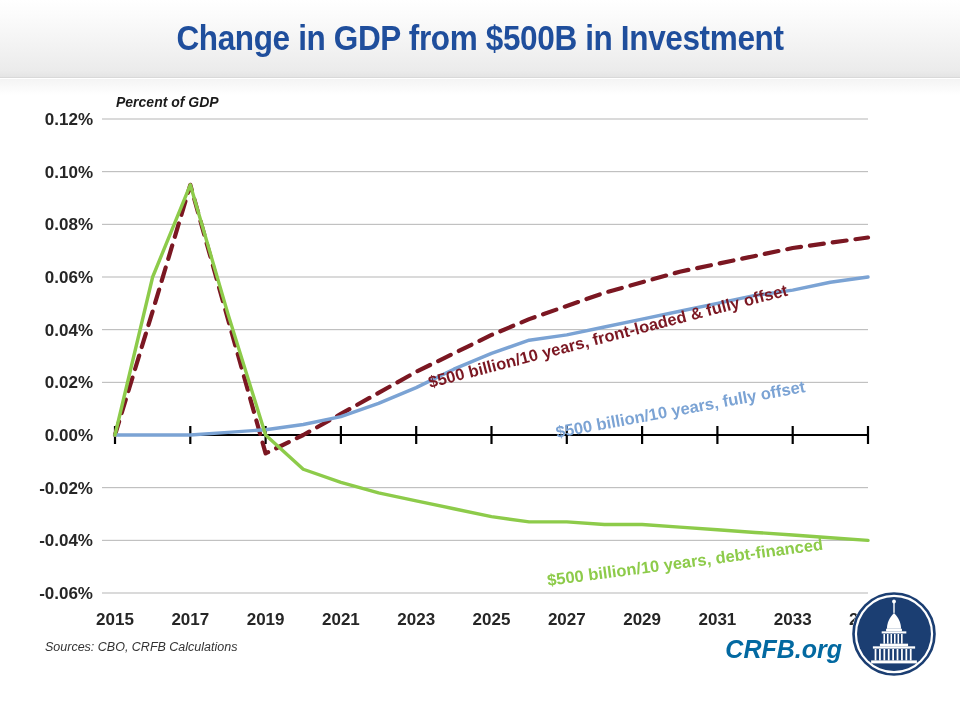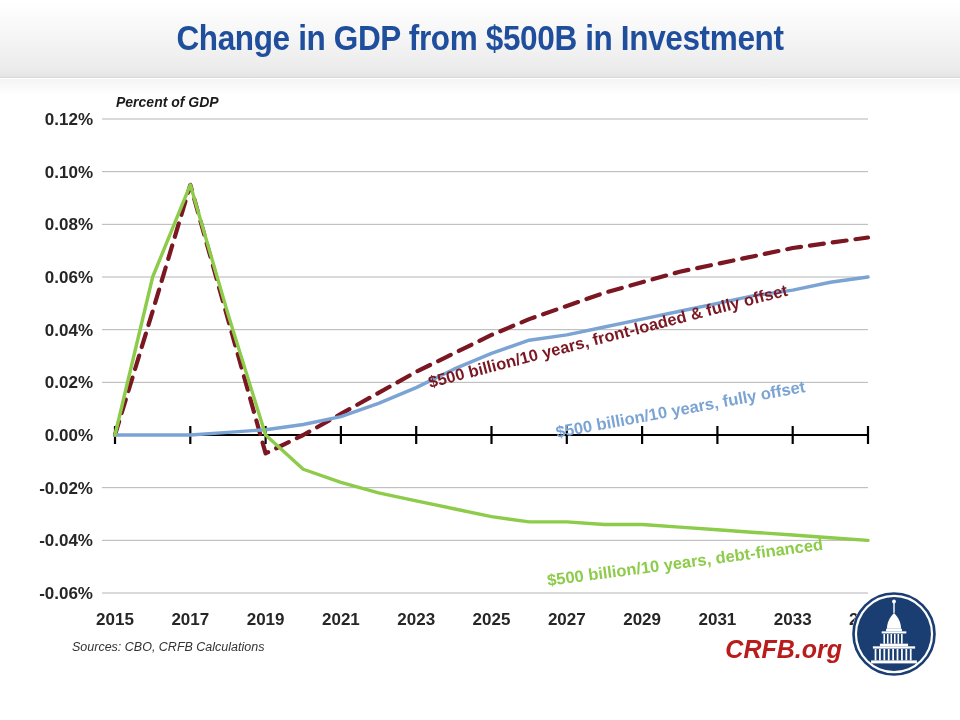--- a/index.html
+++ b/index.html
@@ -106,21 +106,21 @@
     stroke-width: 2.2;
   }
   .series-line {
     fill: none;
     stroke-linejoin: round;
     stroke-linecap: round;
   }
   
   #sources {
     position: absolute;
-    left: 72px;
+    left: 45px;
     top: 640px;
     font-family: "Liberation Sans", sans-serif;
     font-size: 12.5px;
     font-style: italic;
     color: #333333;
     white-space: nowrap;
   }
   #brand {
     position: absolute;
     right: 14px;
@@ -129,21 +129,21 @@
     height: 92px;
   }
   #brand-text {
     position: absolute;
     right: 104px;
     bottom: 16px;
     font-family: "Liberation Sans", sans-serif;
     font-size: 25px;
     font-weight: bold;
     font-style: italic;
-    color: #b91c1c;
+    color: #0369a1;
     white-space: nowrap;
   }
   #brand-logo {
     position: absolute;
     right: 8px;
     bottom: 2px;
     width: 88px;
     height: 88px;
   }
 </style>

